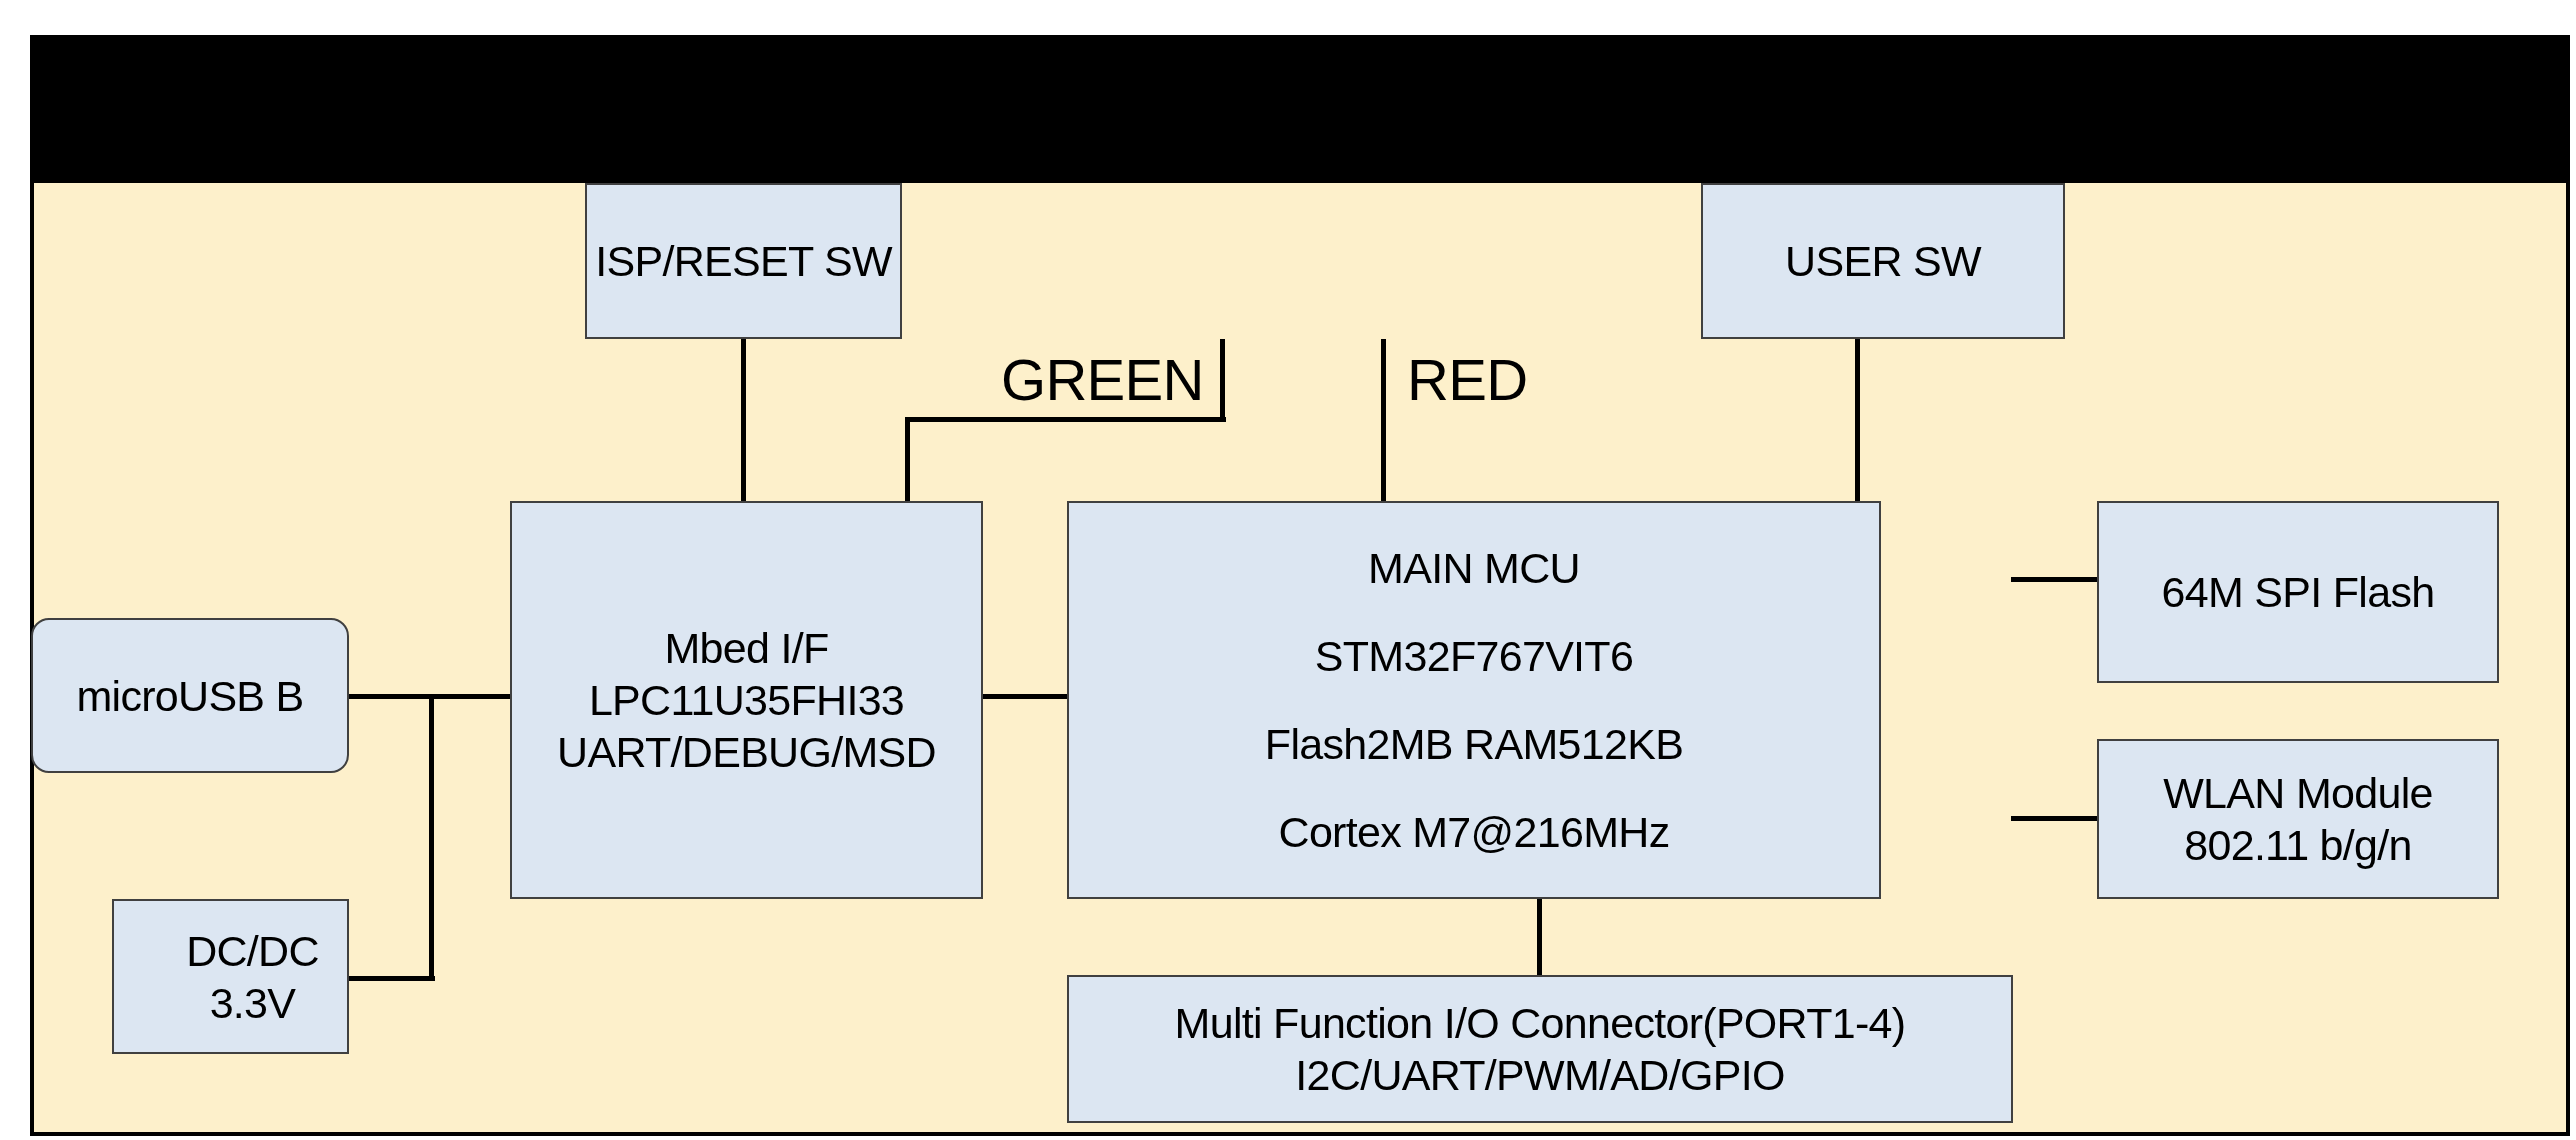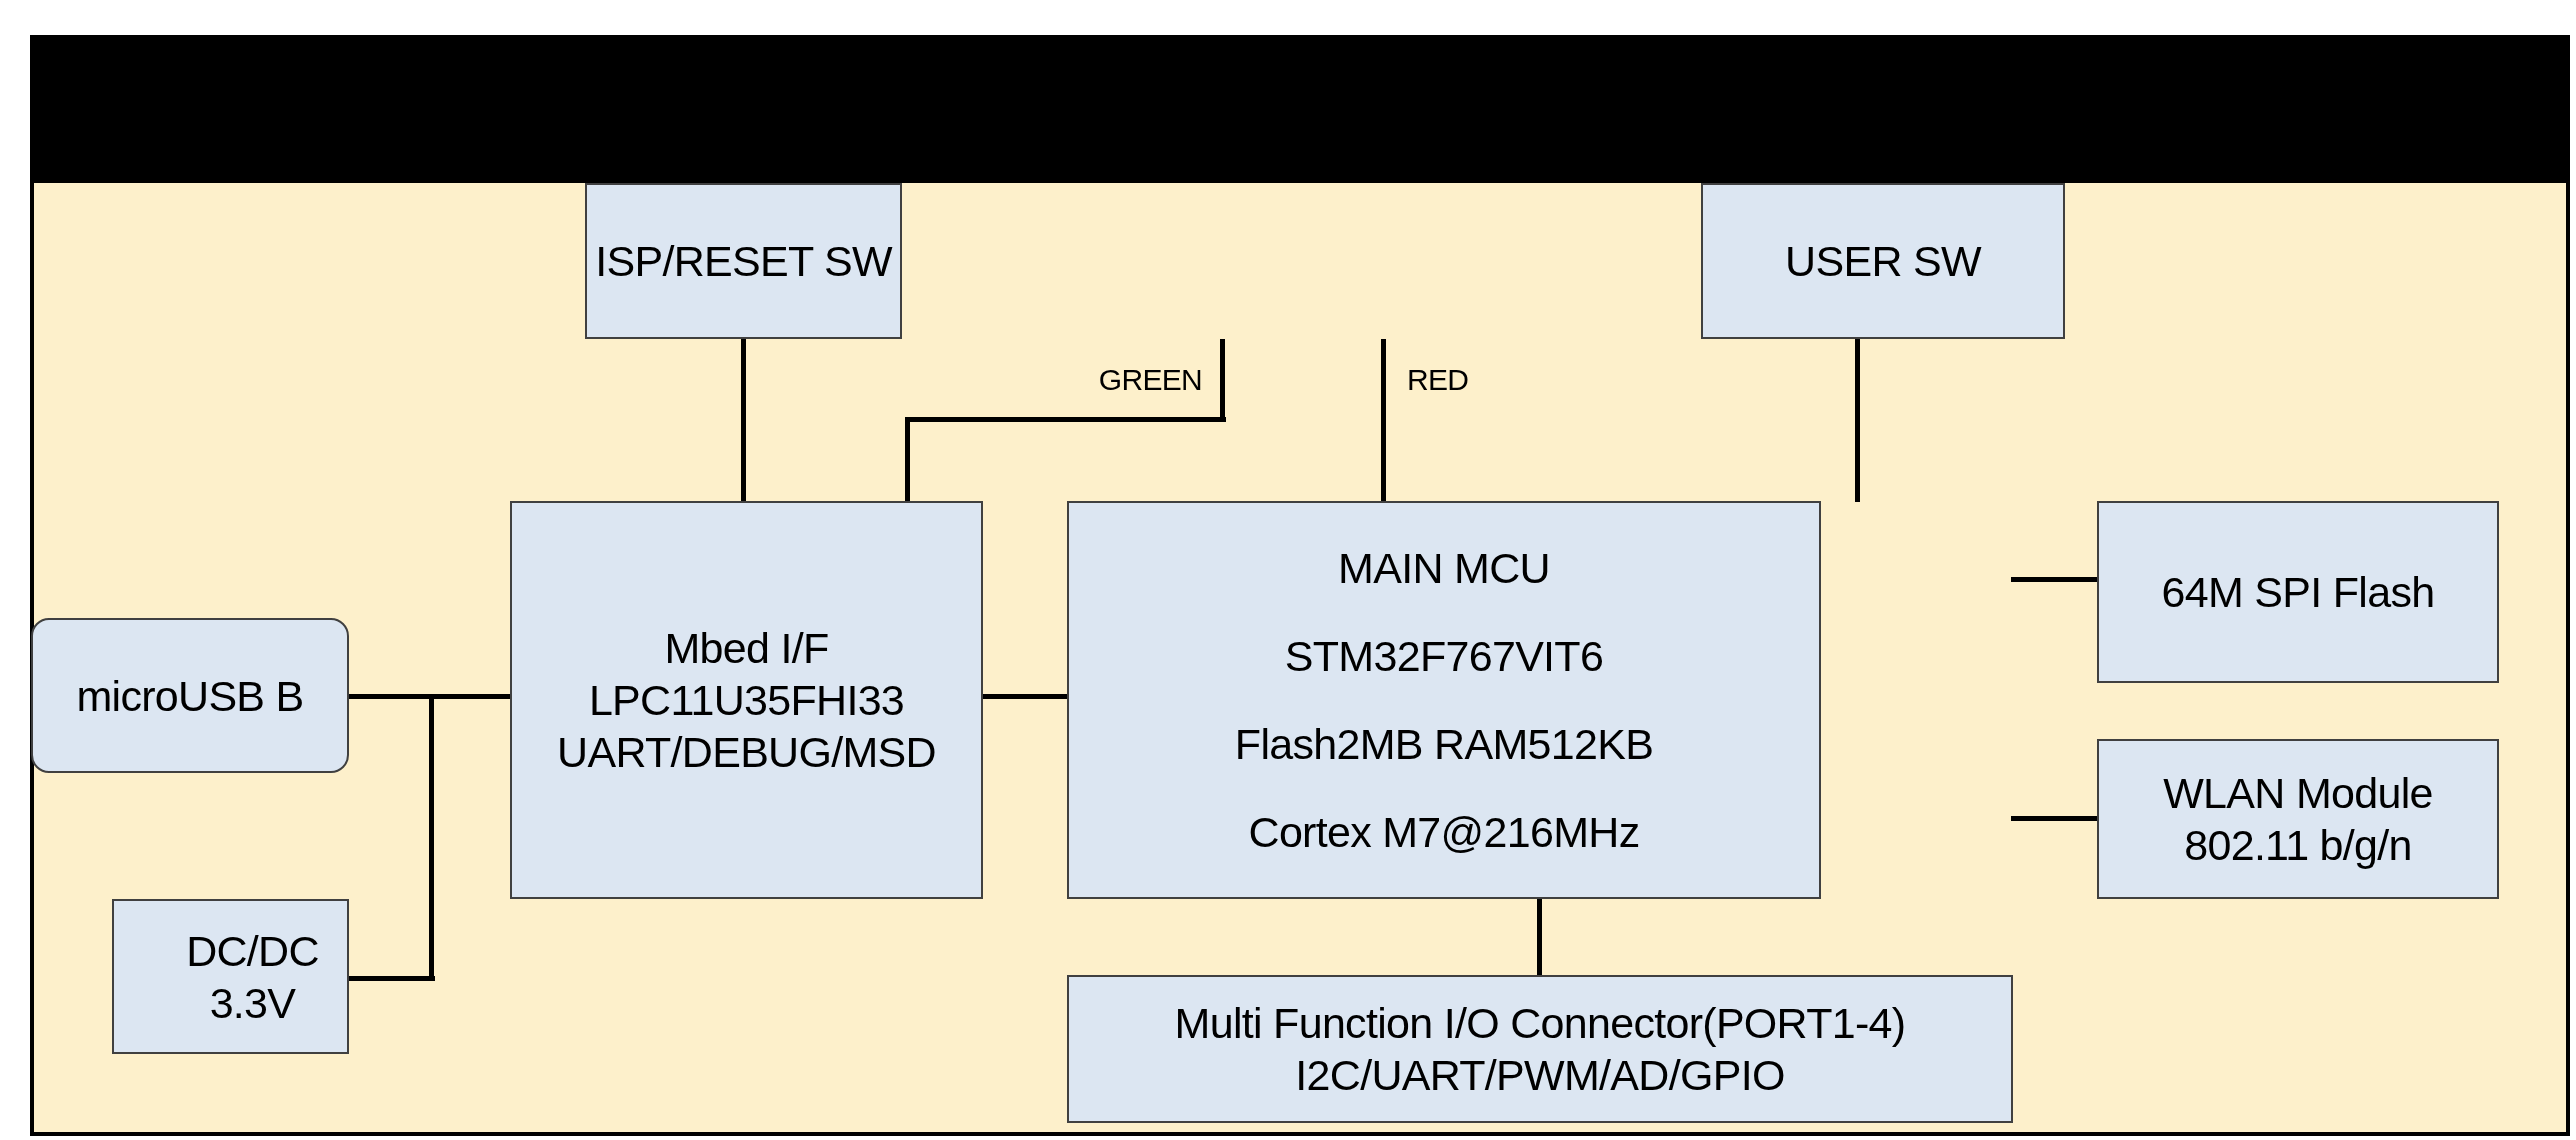--- a/index.html
+++ b/index.html
@@ -47,21 +47,21 @@
     text-align: center;
     font-size: 43px;
     line-height: 52px;
     letter-spacing: -0.7px;
     white-space: nowrap;
   }
   .n-isp   { left: 585px;  top: 183px;  width: 317px;  height: 156px; }
   .n-led   { left: 1142px; top: 183px;  width: 318px;  height: 156px; }
   .n-usw   { left: 1701px; top: 183px;  width: 364px;  height: 156px; }
   .n-mbed  { left: 510px;  top: 501px;  width: 473px;  height: 398px; }
-  .n-mcu   { left: 1067px; top: 501px;  width: 754px; height: 398px; gap: 36px; }
+  .n-mcu   { left: 1067px; top: 501px;  width: 814px; height: 398px; gap: 36px; }
   .n-musb  { left: 31px;   top: 618px;  width: 318px;  height: 155px; border-radius: 18px; }
   .n-dcdc  { left: 112px;  top: 899px; width: 237px;  height: 155px; padding-left: 44px; }
   .n-spi   { left: 2097px; top: 501px;  width: 402px;  height: 182px; }
   .n-wlan  { left: 2097px; top: 739px; width: 402px;  height: 160px; }
   .n-multi { left: 1067px; top: 975px; width: 946px; height: 148px; }
 
   
   .wire {
     position: absolute;
     background: #000000;
@@ -76,21 +76,21 @@
   .w-bus-v       { left: 429px;  top: 694px; width: 5.4px;   height: 287px; }
   .w-dcdc-h      { left: 348px;  top: 976px; width: 87px; height: 5.4px;  }
   .w-mbed-mcu-h  { left: 982px; top: 694px; width: 86px; height: 5.4px;  }
   .w-spi-h       { left: 2011px; top: 577px;  width: 87px; height: 5.4px;  }
   .w-wlan-h      { left: 2011px; top: 816px; width: 87px; height: 5.4px;  }
   .w-mcu-multi-v { left: 1537px; top: 898px; width: 5.4px;   height: 79px; }
 
   
   .wire-label {
     position: absolute;
-    font-size: 30px;
+    font-size: 58px;
     line-height: 54px;
     letter-spacing: -0.7px;
     white-space: nowrap;
   }
   .lbl-green { left: 1001px; top: 353px; width: 201px; text-align: right; }
   .lbl-red   { left: 1407px; top: 353px; width: 201px; text-align: left; }
 </style>
 </head>
 <body>
 

